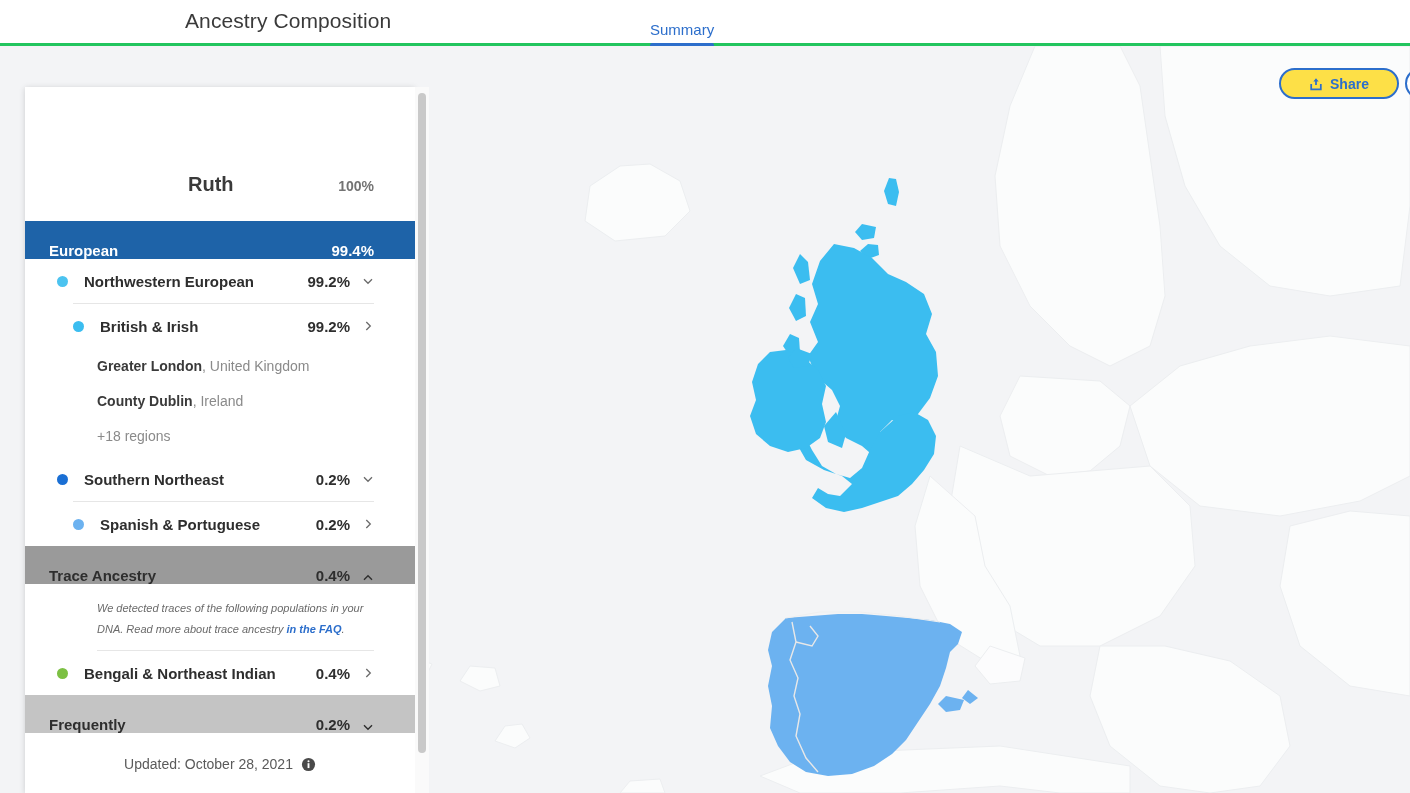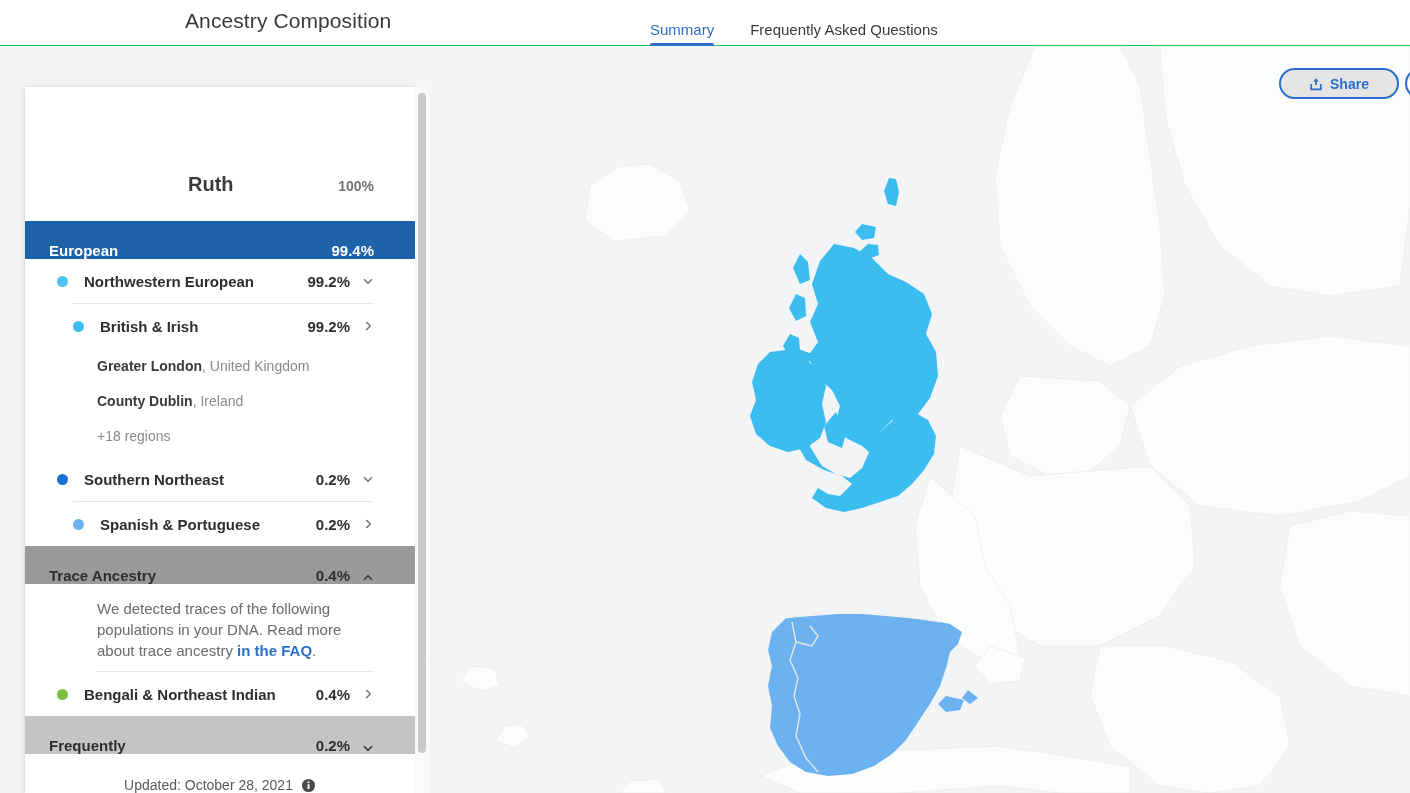--- a/index.html
+++ b/index.html
@@ -9,21 +9,21 @@
     font-family: "Liberation Sans", sans-serif;
     background: #ffffff;
   }
   #app { position: relative; width: 1410px; height: 793px; overflow: hidden; }
 
   
   .header {
     position: absolute; top: 0; left: 0;
     width: 1410px; height: 46px;
     background: #ffffff;
-    border-bottom: 1px solid #22c55e;
+    border-bottom: 3px solid #22c55e;
     z-index: 40;
   }
   .header-title {
     position: absolute; left: 185px; top: 9px;
     font-size: 21px; color: #3a3a3a; font-weight: 400;
     letter-spacing: .1px; white-space: nowrap;
   }
   .tabs { position: absolute; left: 650px; top: 0; height: 46px; display: flex; align-items: flex-start; }
   .tab {
     position: relative; height: 46px;
@@ -44,21 +44,21 @@
     width: 1410px; height: 747px;
     background: #f3f4f6; overflow: hidden;
   }
   .map-svg { position: absolute; top: 0; left: 0; width: 1410px; height: 747px; display: block; }
 
   
   .share-btn {
     position: absolute; top: 68px; left: 1279px;
     width: 120px; height: 31px;
     border: 2px solid #2c6ecb; border-radius: 16px;
-    background: #e5e5e5; color: #2c6ecb;
+    background: #fde047; color: #2c6ecb;
     display: flex; align-items: center; justify-content: center; gap: 7px;
     font-size: 14px; font-weight: 600; cursor: pointer;
     font-family: "Liberation Sans", sans-serif; z-index: 30;
   }
   .share-btn-2 {
     position: absolute; top: 68px; left: 1405px;
     width: 120px; height: 31px;
     border: 2px solid #2c6ecb; border-radius: 16px;
     background: #ffffff; z-index: 29;
   }
@@ -131,21 +131,21 @@
     padding: 0 41px 0 72px; height: 35px;
     display: flex; align-items: center;
     font-size: 14px; color: #8a8a8a; white-space: nowrap;
   }
   .region .city { color: #3a3a3a; font-weight: bold; }
   .region.more { color: #8a8a8a; font-weight: normal; }
 
   
   .trace-desc {
     padding: 14px 41px 10px 72px;
-    font-size: 15px; line-height: 21px; color: #6a6a6a;
+    font-size: 11px; line-height: 21px; color: #6a6a6a; font-style: italic;
   }
   .trace-desc .lnk { color: #2c6ecb; font-weight: bold; cursor: pointer; }
 
   
   .updated {
     height: 48px; display: flex; align-items: center;
     justify-content: center; gap: 8px;
     font-size: 14px; color: #5a5a5a; padding-top: 14px;
   }
   .info-icon { width: 15px; height: 15px; display: block; }
@@ -238,21 +238,20 @@
       <g fill="none" stroke="#efefef" stroke-width="1.2">
         <path d="M786 572 L820 566 L860 566 L900 570 L940 576"></path>
       </g>
     </svg>
   </div>
 
   <div class="header">
     <div class="header-title">Ancestry Composition</div>
     <div class="tabs">
       <button class="tab active">Summary</button>
-      <button class="tab">Frequently Asked Questions</button>
     </div>
   </div>
 
   <div class="share-btn">
     <svg class="share-icon" viewBox="0 0 16 16">
       <path d="M8 1.5 L11 5 L9 5 L9 9 L7 9 L7 5 L5 5 Z" fill="#2c6ecb"></path>
       <path d="M2.5 8 L2.5 14 L13.5 14 L13.5 8" fill="none" stroke="#2c6ecb" stroke-width="2"></path>
     </svg>
     <span>Share</span>
   </div>

